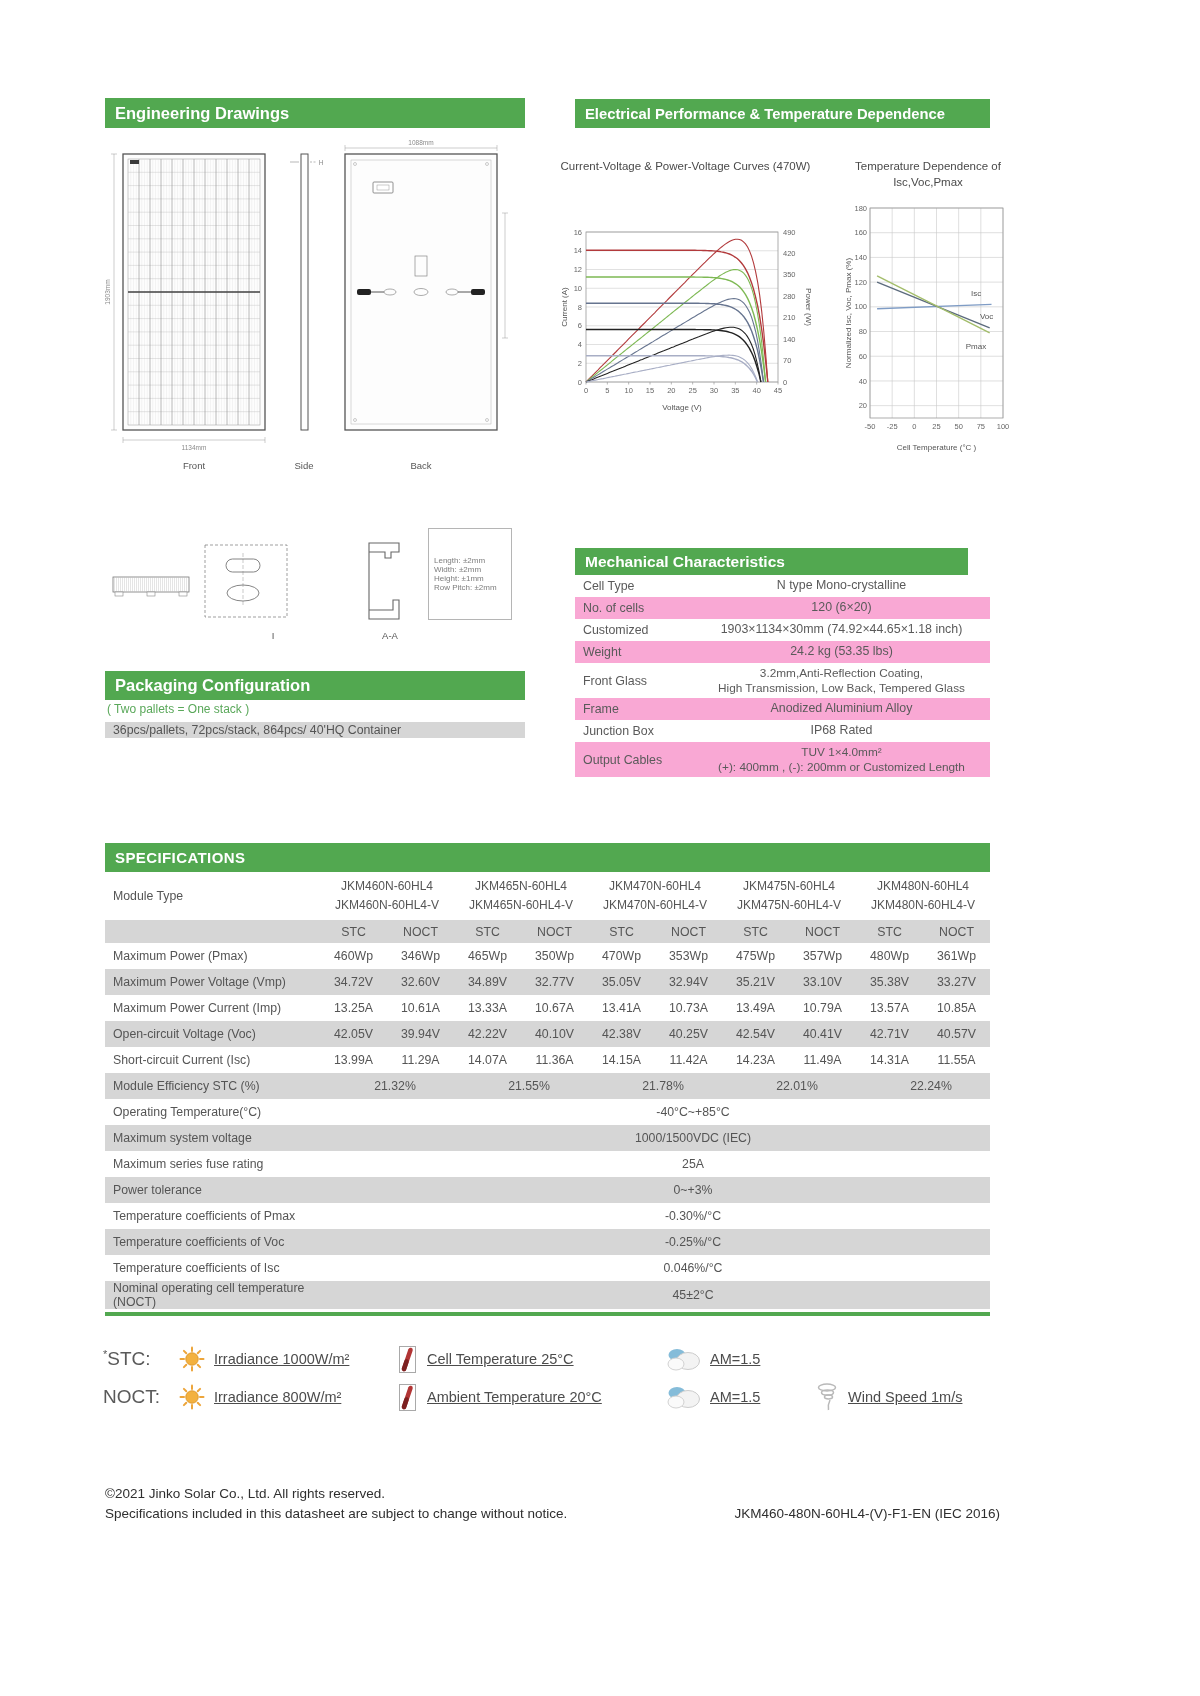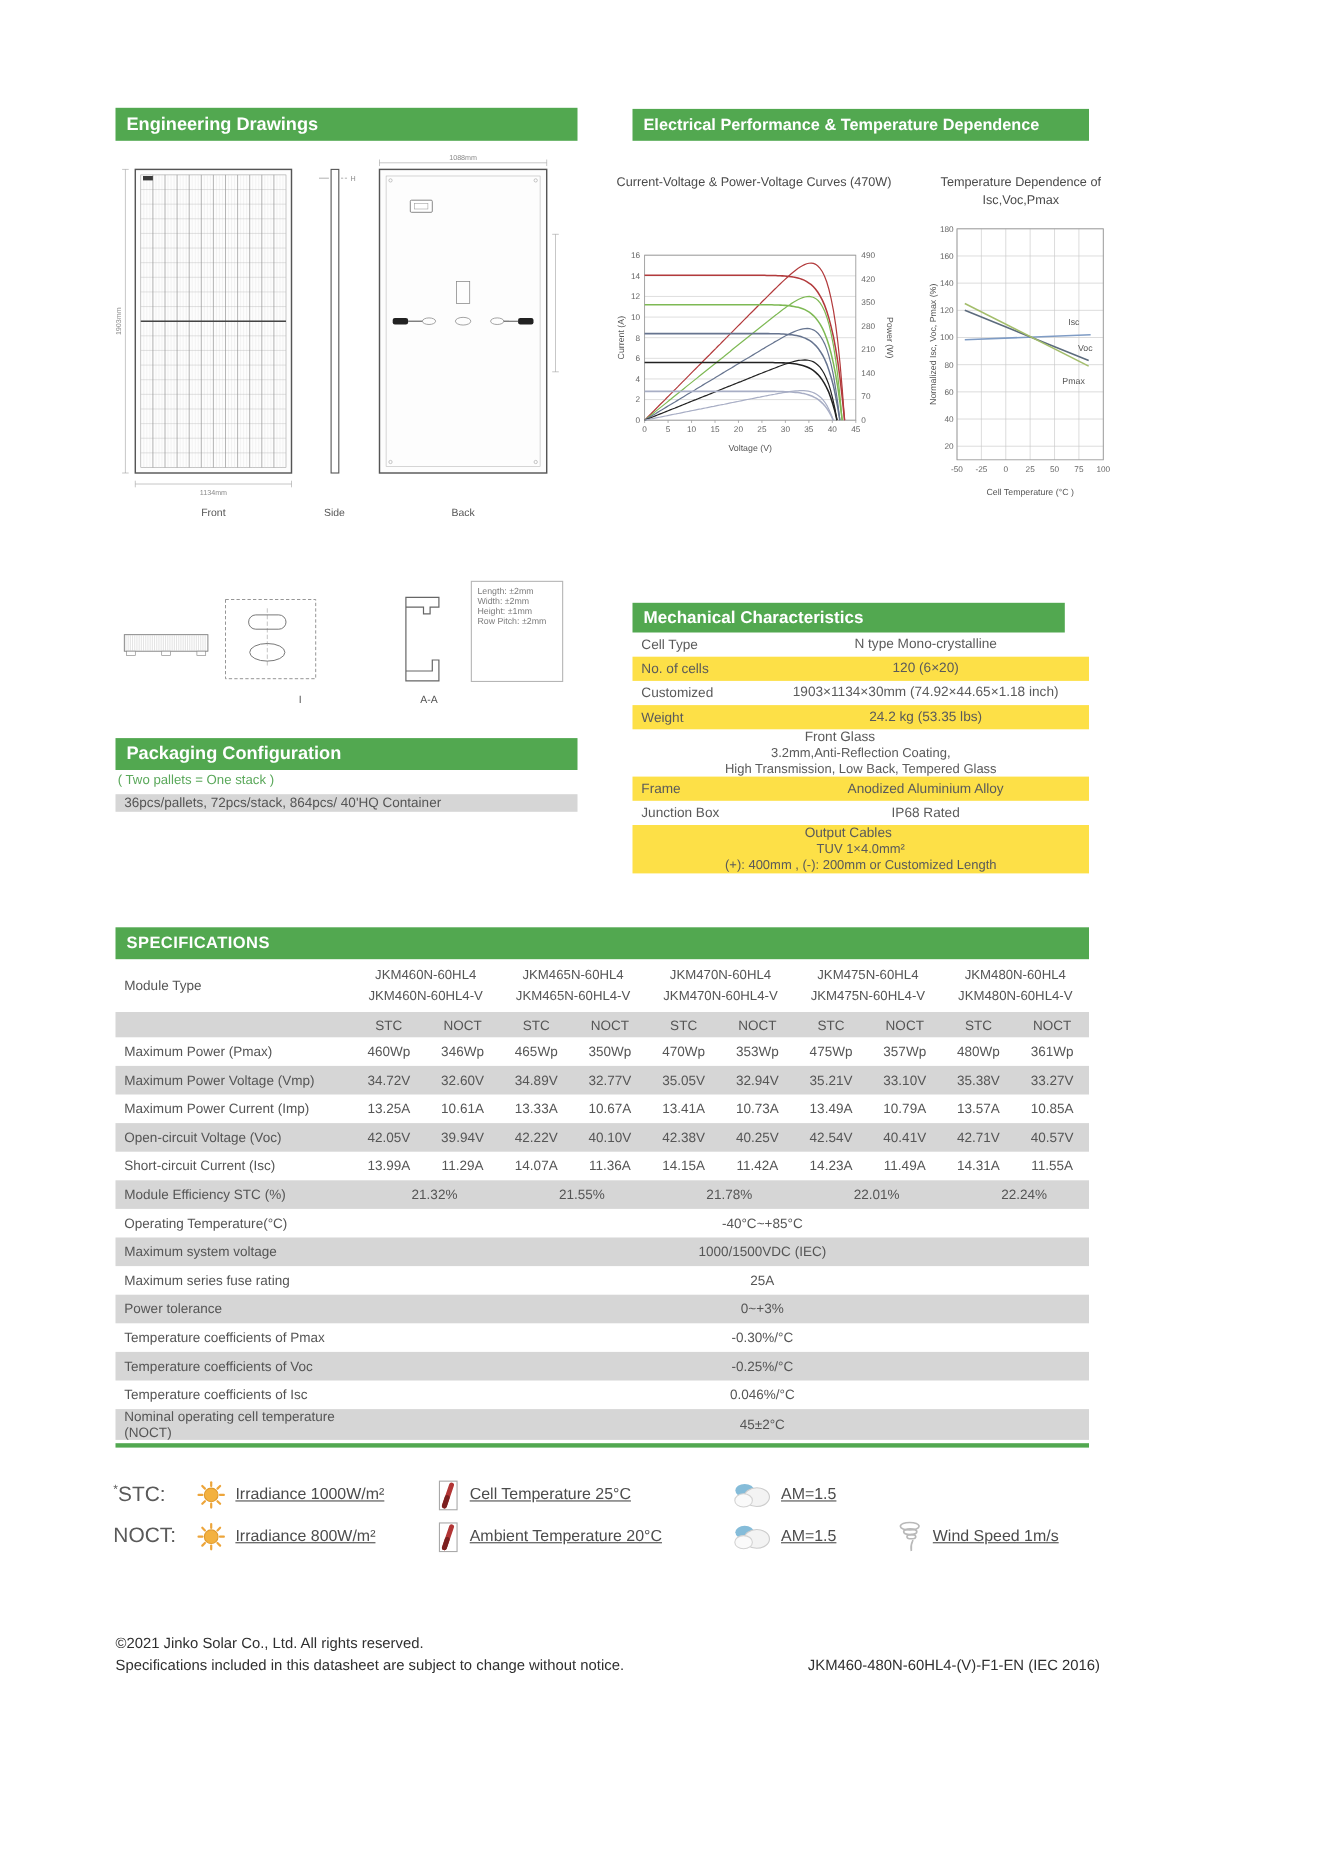--- a/index.html
+++ b/index.html
@@ -14,31 +14,31 @@
   .hdr-pack{left:105px;top:671px;width:420px;height:29px;font-size:16.5px;}
   .hdr-spec{left:105px;top:843px;width:885px;height:29px;font-size:15px;letter-spacing:.4px;}
   .chart-title{position:absolute;text-align:center;font-size:11.5px;color:#4a4a4a;line-height:1.4;}
   .tick{font-size:7.5px;fill:#666;font-family:"Liberation Sans",sans-serif;}
   .axis-label{font-size:8px;fill:#555;font-family:"Liberation Sans",sans-serif;}
   .series-label{font-size:8px;fill:#555;font-family:"Liberation Sans",sans-serif;}
   .dim-text{font-size:6.5px;fill:#8a8a8a;text-anchor:middle;font-family:"Liberation Sans",sans-serif;}
   .draw-label{font-size:9.5px;fill:#555;text-anchor:middle;font-family:"Liberation Sans",sans-serif;}
   
   #tol-box{position:absolute;left:428px;top:528px;width:84px;height:92px;border:1px solid #b5b5b5;
-           box-sizing:border-box;display:flex;flex-direction:column;justify-content:flex-start;
+           box-sizing:border-box;display:flex;flex-direction:column;justify-content:center;
            padding:4px 5px;font-size:8px;color:#7d7d7d;}
   
   .pack-note{position:absolute;left:107px;top:702px;font-size:12px;color:#5aa85a;}
   .pack-bar{position:absolute;left:105px;top:722px;width:420px;height:16px;background:#d6d6d6;
             display:flex;align-items:center;padding-left:8px;box-sizing:border-box;font-size:12.3px;color:#555;}
   
   #mech-table{position:absolute;left:575px;top:575px;width:415px;font-size:12.4px;color:#5a5a5a;}
   .mech-row{display:flex;align-items:center;min-height:22px;}
-  .mech-row.shaded{background:#fde047;}
-  .mech-row.tall{min-height:35px;flex-direction:column;}
+  .mech-row.shaded{background:#f9a8d4;}
+  .mech-row.tall{min-height:35px;}
   .mech-label{width:118px;flex:none;padding-left:8px;box-sizing:border-box;}
   .mech-value{flex:1;text-align:center;white-space:pre-line;line-height:1.25;}
   .mech-row.tall .mech-value{font-size:11.8px;}
   
   #spec-table{position:absolute;left:105px;top:872px;width:885px;color:#555;}
   .spec-row{display:grid;grid-template-columns:215px repeat(10,1fr);align-items:center;min-height:26px;font-size:12.3px;}
   .spec-row.shaded{background:#d6d6d6;}
   .srow-label{padding-left:8px;text-align:left;}
   .scell{text-align:center;}
   .scell.merged{grid-column:span 2;padding-left:16px;}

